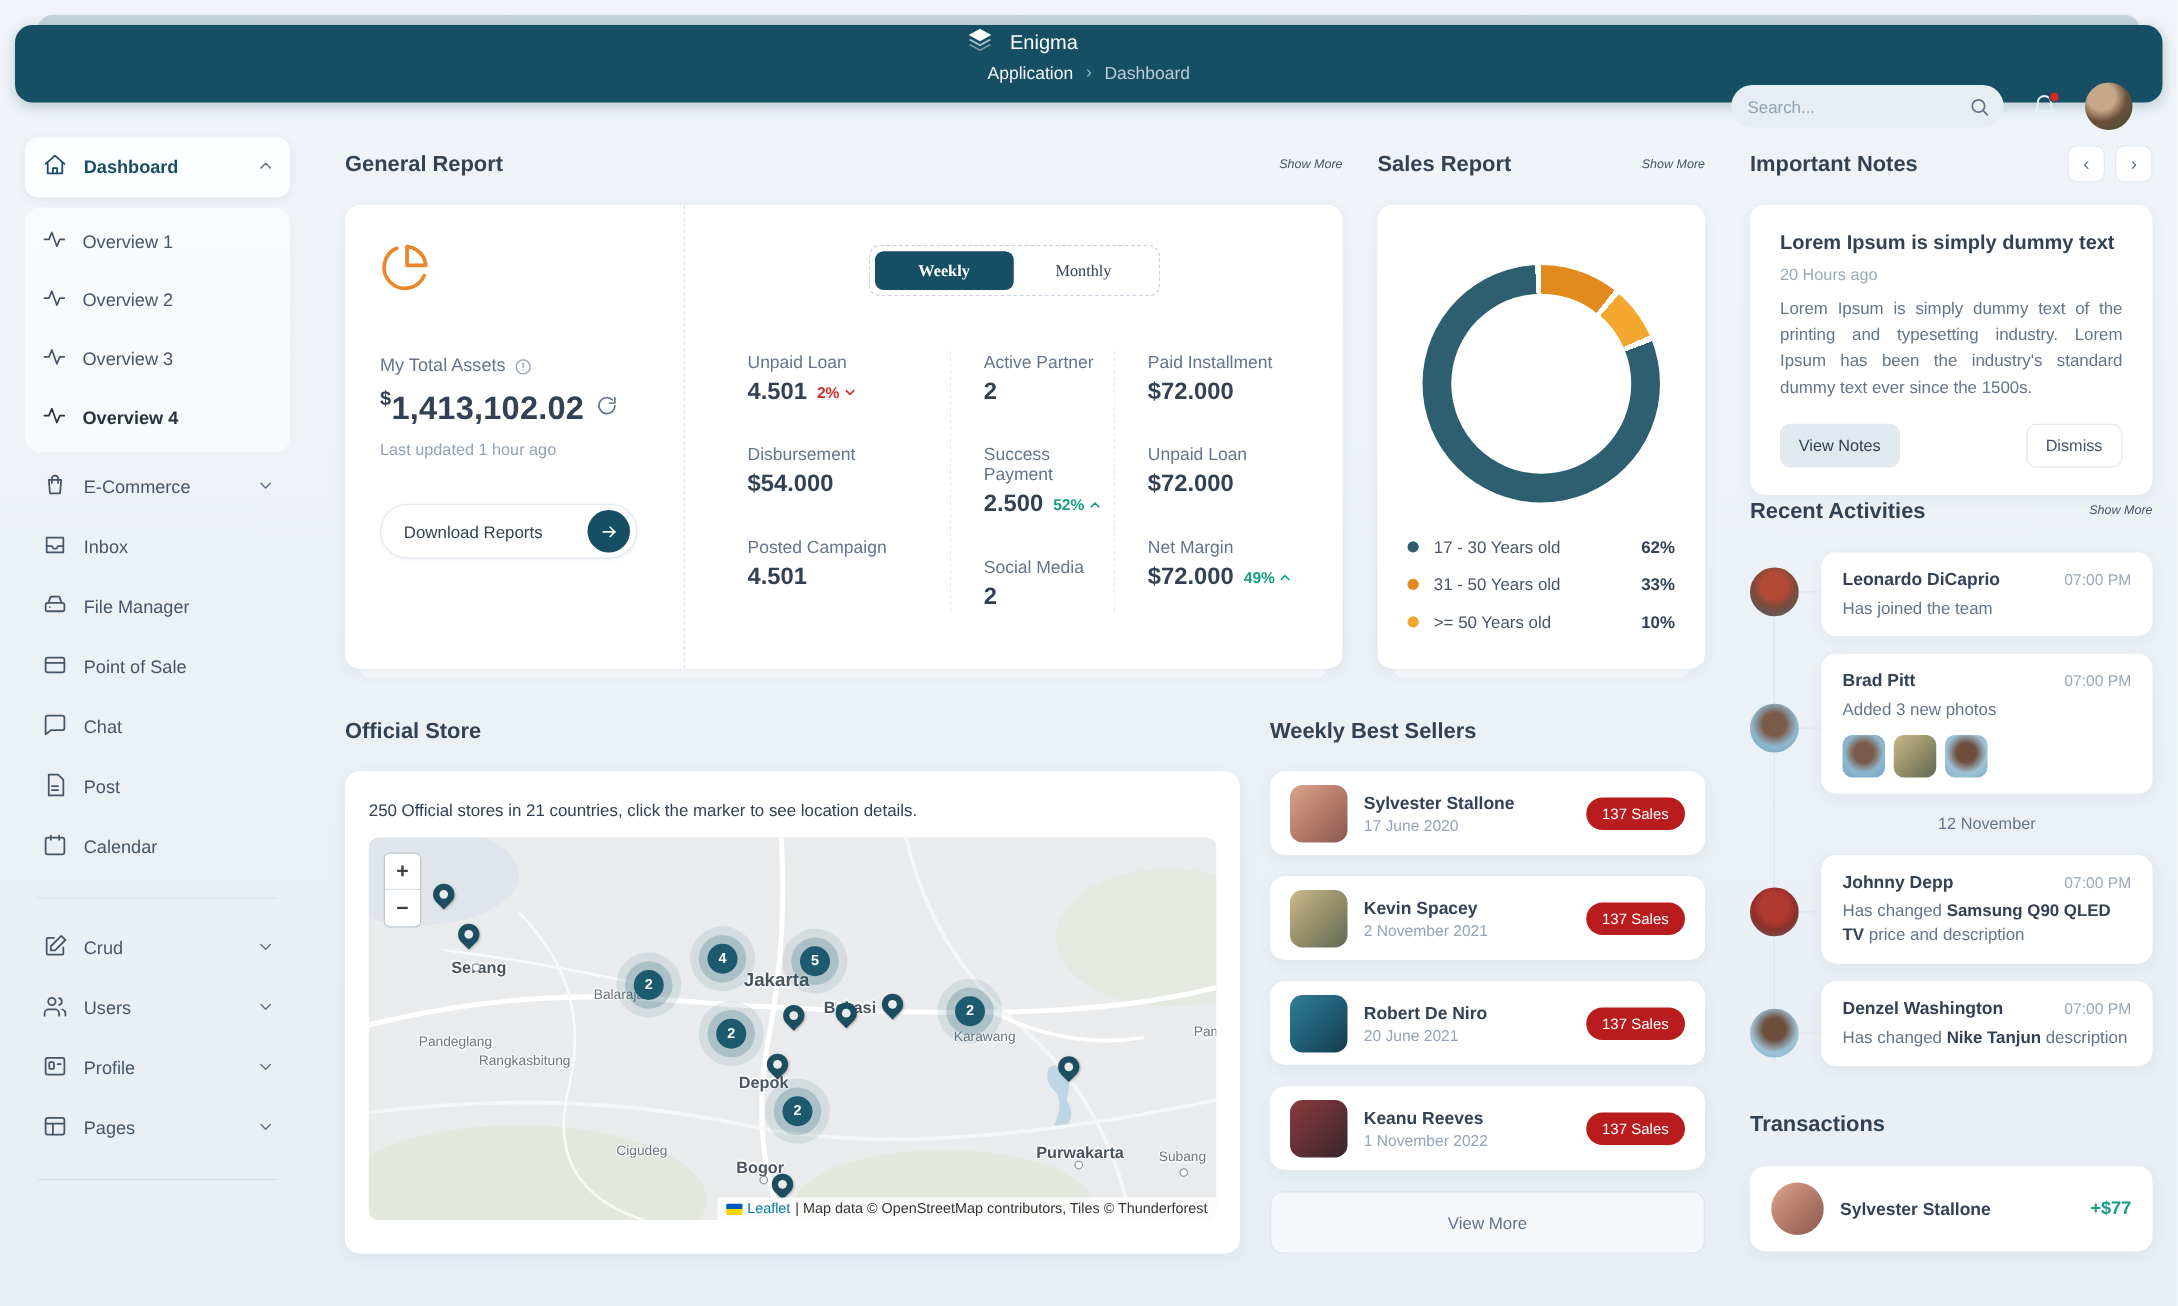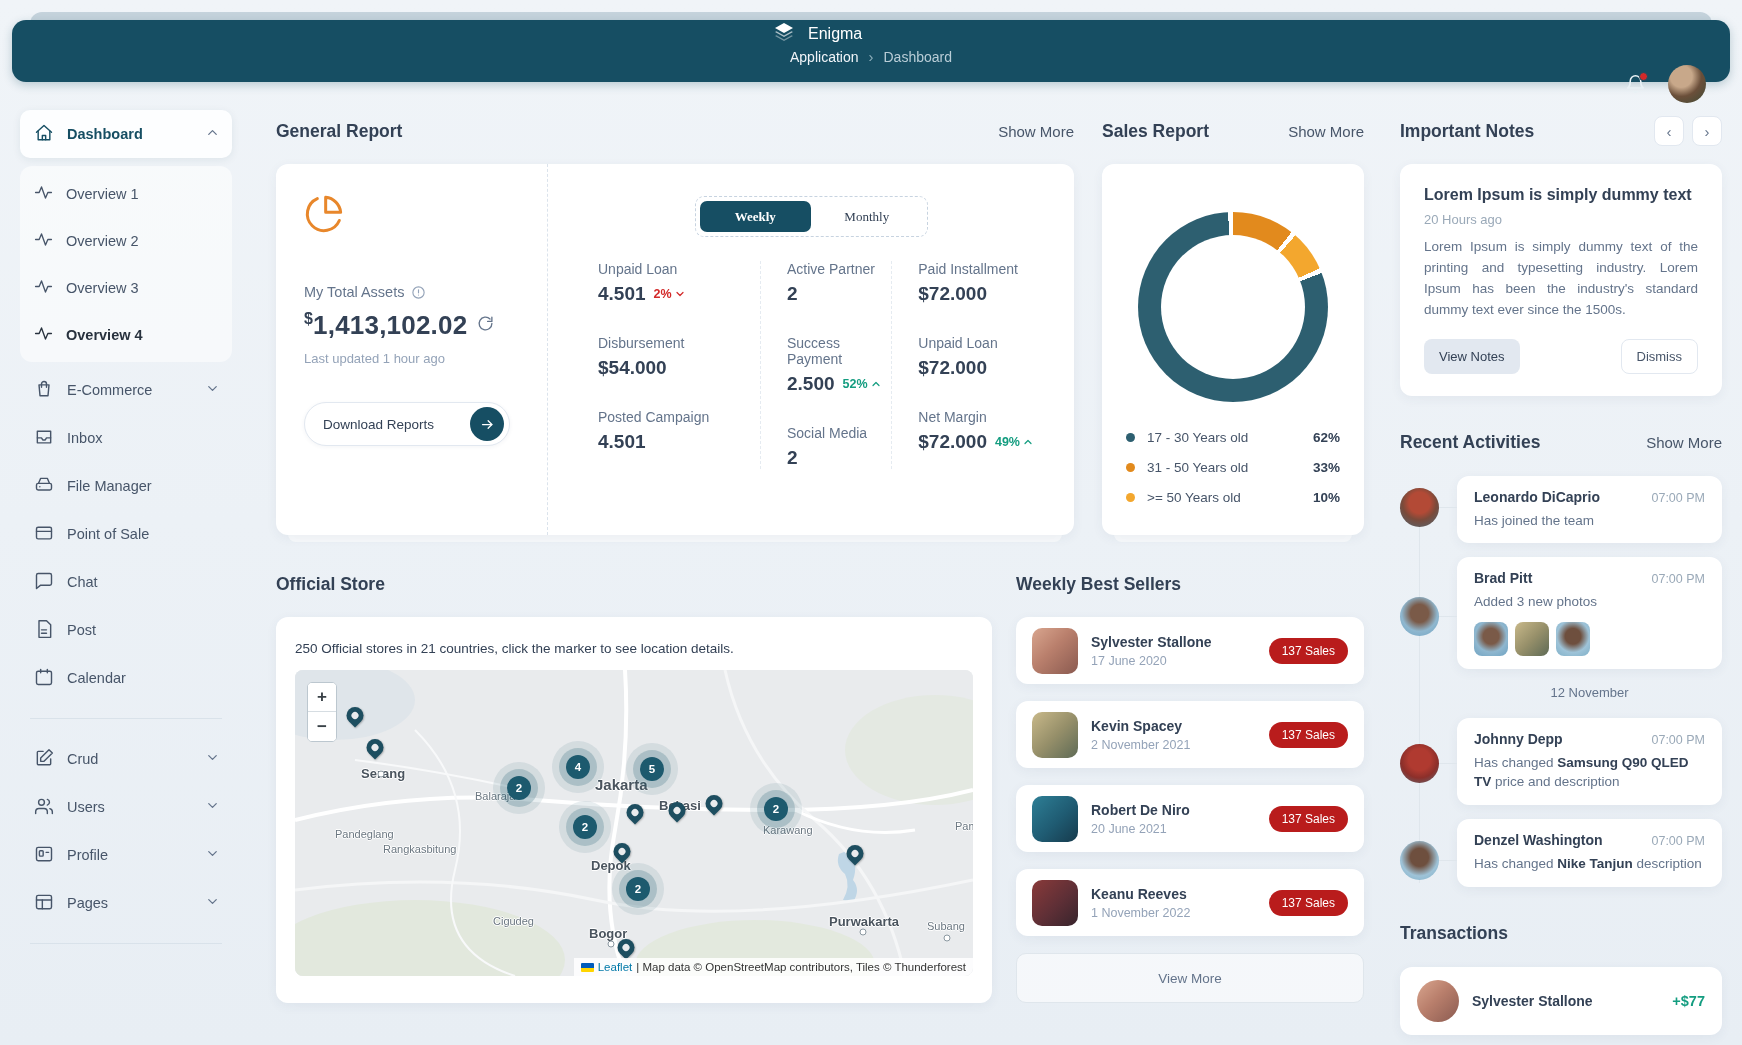--- a/index.html
+++ b/index.html
@@ -48,21 +48,21 @@
   .submenu { background:rgba(255,255,255,.55); border-radius:12px; margin:8px 0 4px; padding:4px 0; }
   .submenu .side-item { height:47px; }
   .submenu .side-item.sub-active { font-weight:700; color:#28323e; }
   .side-divider { border:none; border-top:1px solid #d9e2ea; margin:16px 10px; }
 
   
   .main { flex:1; padding-top:36px; margin-left:44px; min-width:0; }
   .section-head { display:flex; justify-content:space-between; align-items:center;
     height:26px; margin-bottom:20px; }
   .section-head h2 { font-size:17.5px; font-weight:600; color:#334155; }
-  .show-more { font-size:15px; color:#475569; cursor:pointer; }
+  .show-more { font-size:10px; color:#475569; cursor:pointer;font-style:italic; }
   .card { background:#fff; border-radius:12px; box-shadow:0 3px 12px rgba(45,70,95,.06); }
   .stack { position:relative; }
   .stack::after { content:""; position:absolute; left:12px; right:12px; bottom:-7px;
     height:16px; background:rgba(255,255,255,.6); border-radius:12px; z-index:0; }
   .stack > .card { position:relative; z-index:1; }
 
   .row1 { display:flex; gap:28px; }
   .col-general { width:798px; flex:none; }
   .col-sales { flex:1; min-width:0; }
 
@@ -82,21 +82,21 @@
     padding:0 5px 0 18px; font-size:13.5px; color:#334155; cursor:pointer;
     font-family:"Liberation Sans",sans-serif; box-shadow:0 1px 4px rgba(45,70,95,.06); }
   .dl-btn .circ { width:34px; height:34px; border-radius:50%; background:#164e63;
     display:flex; align-items:center; justify-content:center; color:#fff; }
   .gr-right { flex:1; padding:32px 40px 28px; }
   .toggle { width:233px; margin:0 auto; border:1px dashed #c7d3e0; border-radius:9px;
     padding:4px; display:flex; background:#fff; }
   .toggle button { flex:1; height:31px; border:none; border-radius:7px; background:transparent;
     font-size:13px; color:#334155; cursor:pointer; font-family:Liberation Serif, serif; }
   .toggle button.on { background:#164e63; color:#fff; font-weight:600; }
-  .stats { display:flex; margin-top:24px; }
+  .stats { display:flex; margin-top:44px; }
   .stats .scol { flex:1; padding-left:26px; display:flex; flex-direction:column; gap:30px; }
   .stats .scol + .scol { border-left:1px dashed #e5ebf1; }
   .stats .scol:first-child { padding-left:10px; flex:0 0 172px; }
   .stat .lbl { font-size:14px; color:#64748b; }
   .stat .vrow { display:flex; align-items:center; gap:8px; margin-top:6px; }
   .stat .v { font-size:19px; font-weight:600; color:#334155; }
   .delta { display:flex; align-items:center; gap:2px; font-size:12.5px; font-weight:700; }
   .delta.down { color:#d32929; } .delta.up { color:#149d80; }
 
   
@@ -172,21 +172,21 @@
   .note-title { font-size:16px; font-weight:700; color:#334155; }
   .note-time { font-size:13px; color:#9aa9b8; margin-top:8px; }
   .note-body { font-size:13.5px; color:#64748b; line-height:1.55; margin-top:10px;
     text-align:justify; }
   .note-actions { display:flex; margin-top:18px; }
   .btn-light { background:#e2e8f0; border:none; border-radius:8px; padding:9px 15px;
     font-size:13px; color:#334155; cursor:pointer; font-family:"Liberation Sans",sans-serif; }
   .btn-outline { background:#fff; border:1px solid #e2e8f0; border-radius:8px; padding:9px 15px;
     font-size:13px; color:#475569; cursor:pointer; margin-left:auto;
     font-family:"Liberation Sans",sans-serif; }
-  .acts { margin-top:34px; }
+  .acts { }
   .timeline { position:relative; margin-top:20px; padding-left:57px; }
   .timeline::before { content:""; position:absolute; left:19px; top:12px; bottom:4px;
     width:1px; background:#dfe6ec; }
   .act { position:relative; margin-bottom:14px; }
   .act .av { position:absolute; left:-57px; top:12px; width:39px; height:39px; border-radius:50%; z-index:1; }
   .act .av::after { content:""; position:absolute; left:39px; top:19px; width:18px; height:1px;
     background:#dfe6ec; }
   .act-card { padding:13px 17px; }
   .act-head { display:flex; justify-content:space-between; align-items:baseline; gap:8px; }
   .act-name { font-size:14px; font-weight:700; color:#334155; }
@@ -230,20 +230,29 @@
         </span>
         <span>Enigma</span>
       </div>
       <div class="nav-divider"></div>
       <div class="breadcrumb">
         <span>Application</span>
         <span class="sep">›</span>
         <span class="current">Dashboard</span>
       </div>
       <div class="nav-right">
+        <div class="search-pill">
+          <input type="text" placeholder="Search..." style="">
+          <span style="color:#64748b;display:flex;">
+            <svg width="17" height="17" viewBox="0 0 24 24" fill="none" stroke="currentColor" stroke-width="2" stroke-linecap="round">
+              <circle cx="11" cy="11" r="7"></circle>
+                <line x1="21" y1="21" x2="16.3" y2="16.3"></line>
+            </svg>
+          </span>
+        </div>
         <div class="bell">
           <svg width="21" height="21" viewBox="0 0 24 24" fill="none" stroke="currentColor" stroke-width="1.8" stroke-linecap="round" stroke-linejoin="round">
             <path d="M18 8a6 6 0 0 0-12 0c0 7-3 8-3 8h18s-3-1-3-8"></path>
             <path d="M13.7 20a2 2 0 0 1-3.4 0"></path>
           </svg>
           <span class="dot"></span>
         </div>
         <div class="avatar"></div>
       </div>
     </nav>

